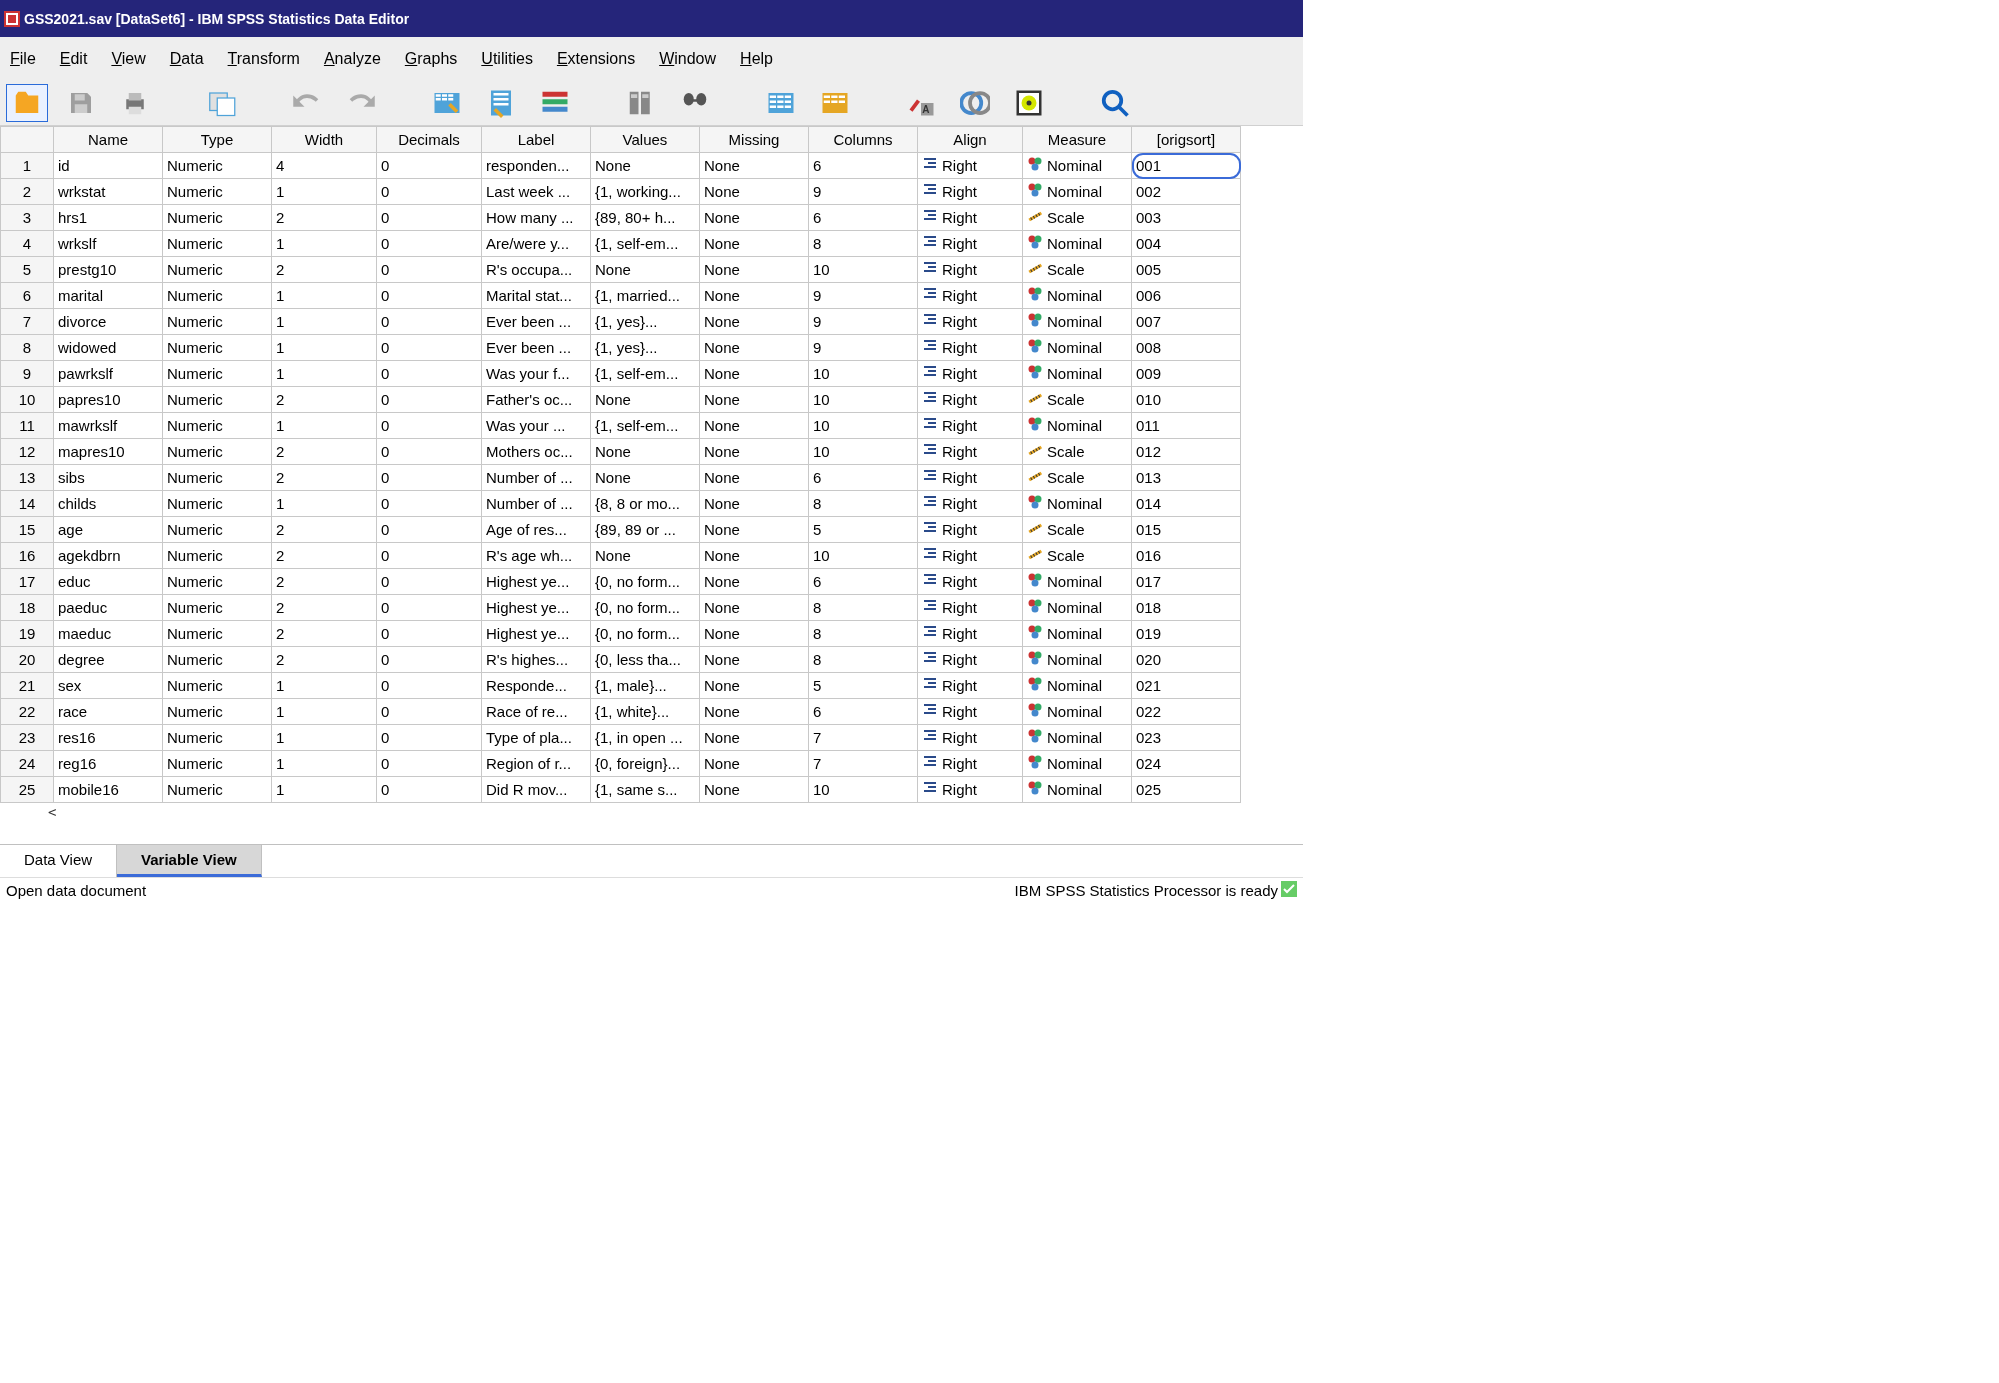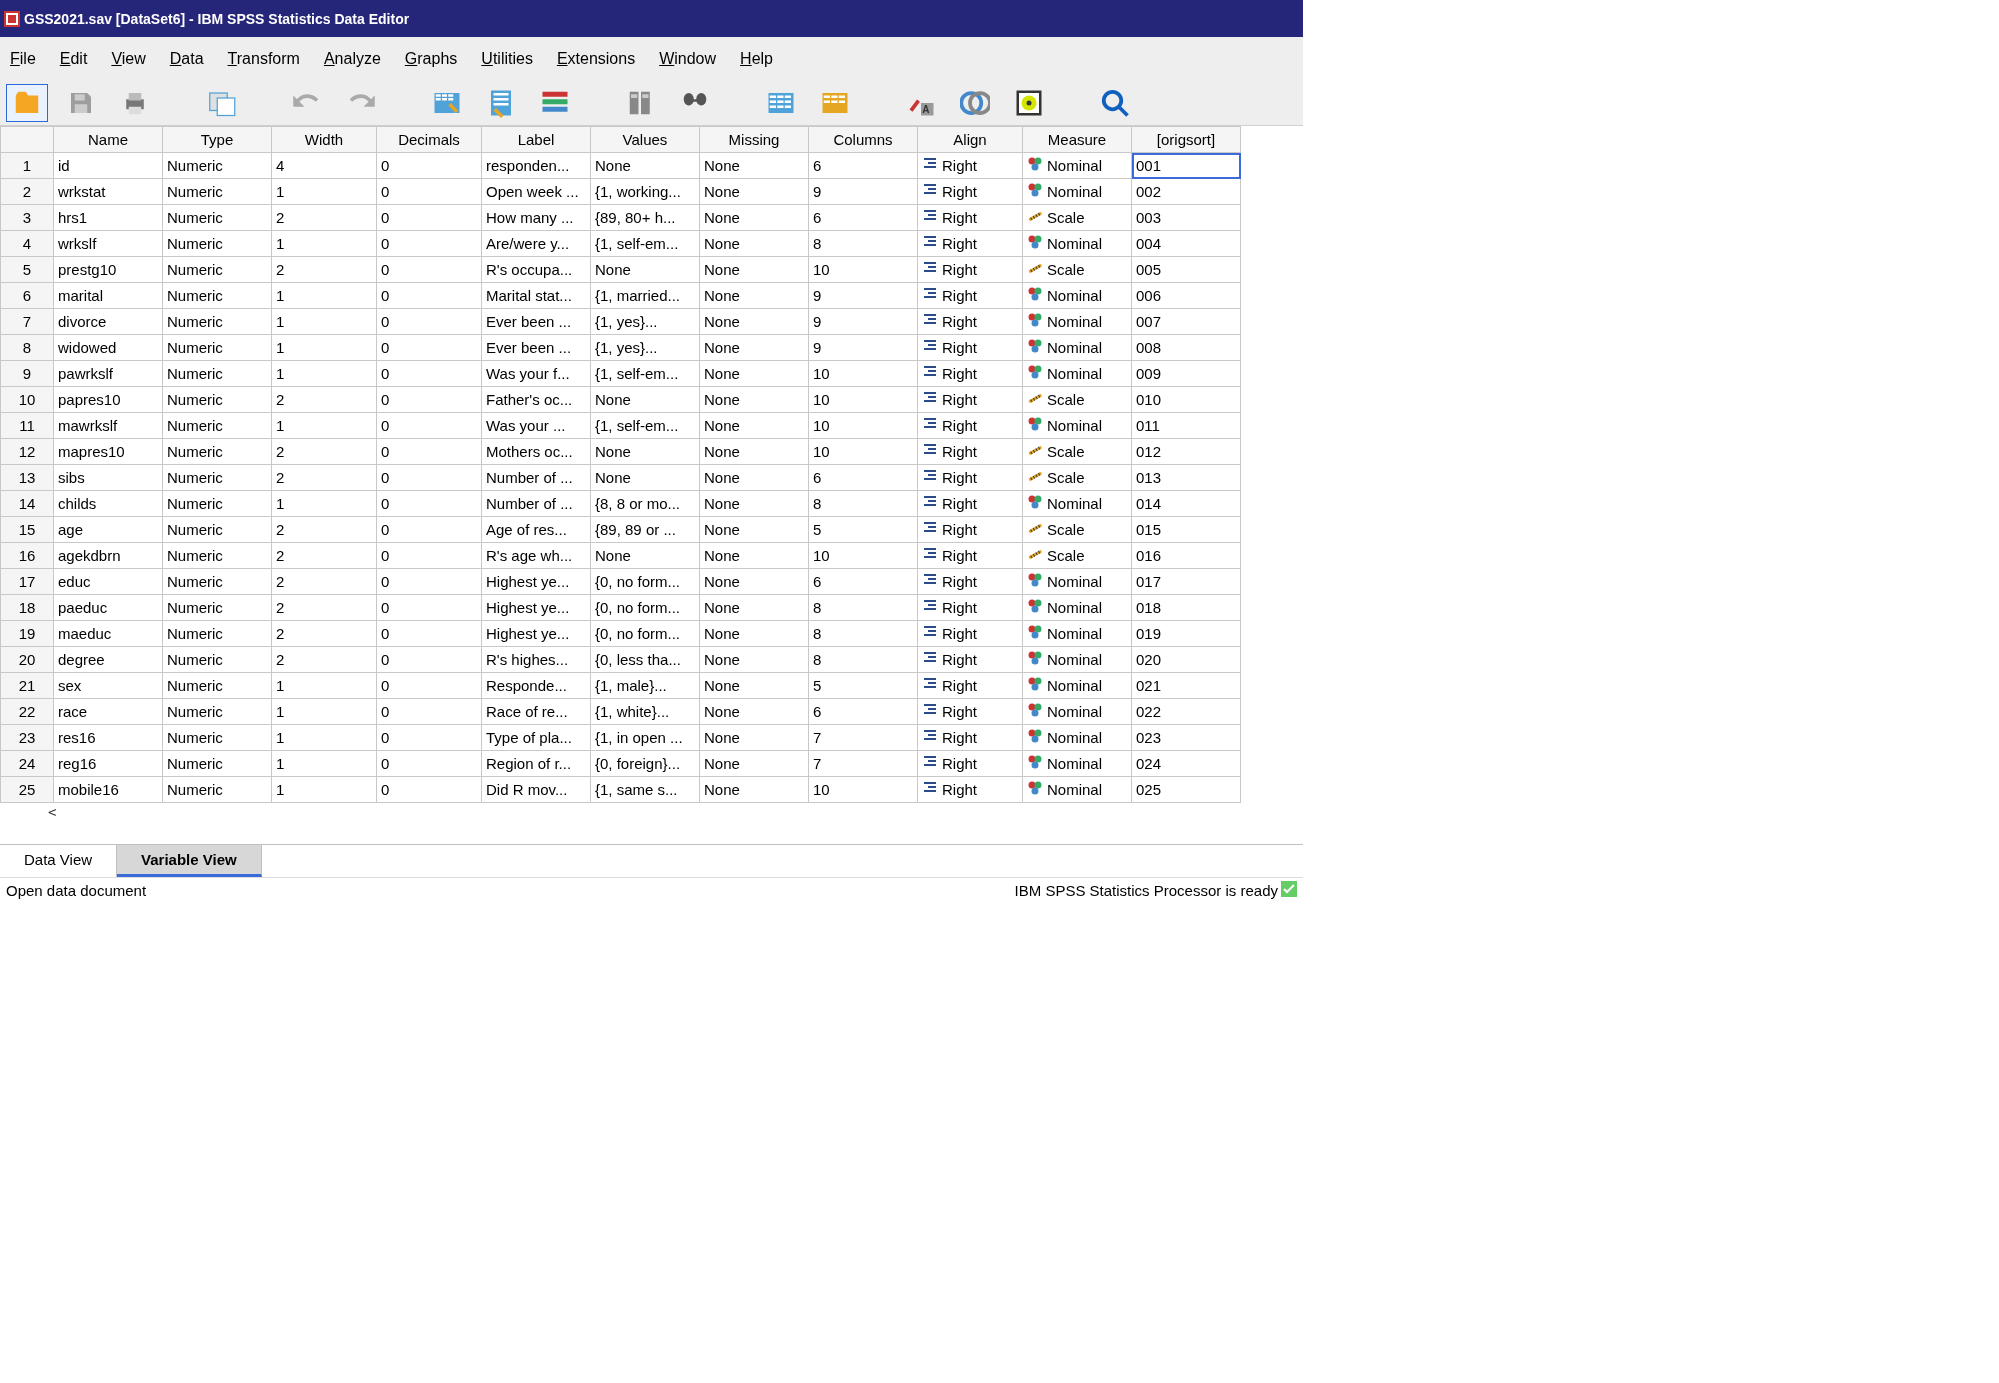--- a/index.html
+++ b/index.html
@@ -43,21 +43,21 @@
   .col-type{width:100px;}
   .col-width{width:96px;}
   .col-decimals{width:96px;}
   .col-label{width:100px;}
   .col-values{width:100px;}
   .col-missing{width:100px;}
   .col-columns{width:100px;}
   .col-align{width:96px;margin-top:16px;}
   .col-measure{width:100px;}
   .col-origsort{width:100px;margin-left:40px;}
-  .selected-cell{outline:2px solid var(--selected-border);outline-offset:-2px;}
+  .selected-cell{outline:2px solid var(--selected-border);outline-offset:-2px;border-radius:11px;}
   .cell-flex{display:flex;align-items:center;gap:4px;}
   .cell-flex svg{width:16px;height:16px;flex:0 0 auto;}
 
   
   .scroll-row{display:flex;align-items:center;height:18px;padding-left:48px;}
   .scroll-row span{font-size:14px;color:#333;font-family:monospace;}
 
   
   .view-tabs{display:flex;height:32px;border-top:1px solid #c0c0c0;background:#fff;}
   .view-tab{padding:6px 24px;font-size:15px;border-right:1px solid #c0c0c0;background:#fff;}
@@ -290,21 +290,21 @@
                   </svg></span>Nominal</span>
             </td>
             <td class="col-origsort selected-cell">001</td>
           </tr>
           <tr>
             <td class="rownum">2</td>
             <td class="col-name">wrkstat</td>
             <td class="col-type">Numeric</td>
             <td class="col-width">1</td>
             <td class="col-decimals">0</td>
-            <td class="col-label">Open week ...</td>
+            <td class="col-label">Last week ...</td>
             <td class="col-values">{1, working...</td>
             <td class="col-missing">None</td>
             <td class="col-columns">9</td>
             <td class="col-align">
               <span class="cell-flex"><span><svg viewBox="0 0 16 16">
                     <g fill="#2a4a8a">
                       <rect x="2" y="2" width="12" height="2"></rect>
                       <rect x="6" y="6" width="8" height="2"></rect>
                       <rect x="2" y="10" width="12" height="2"></rect>
                     </g>

